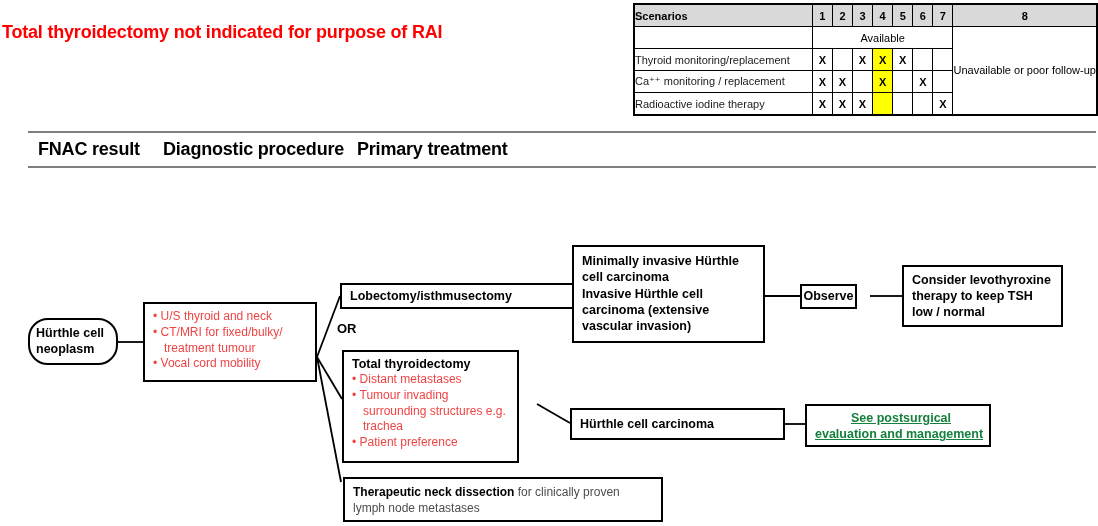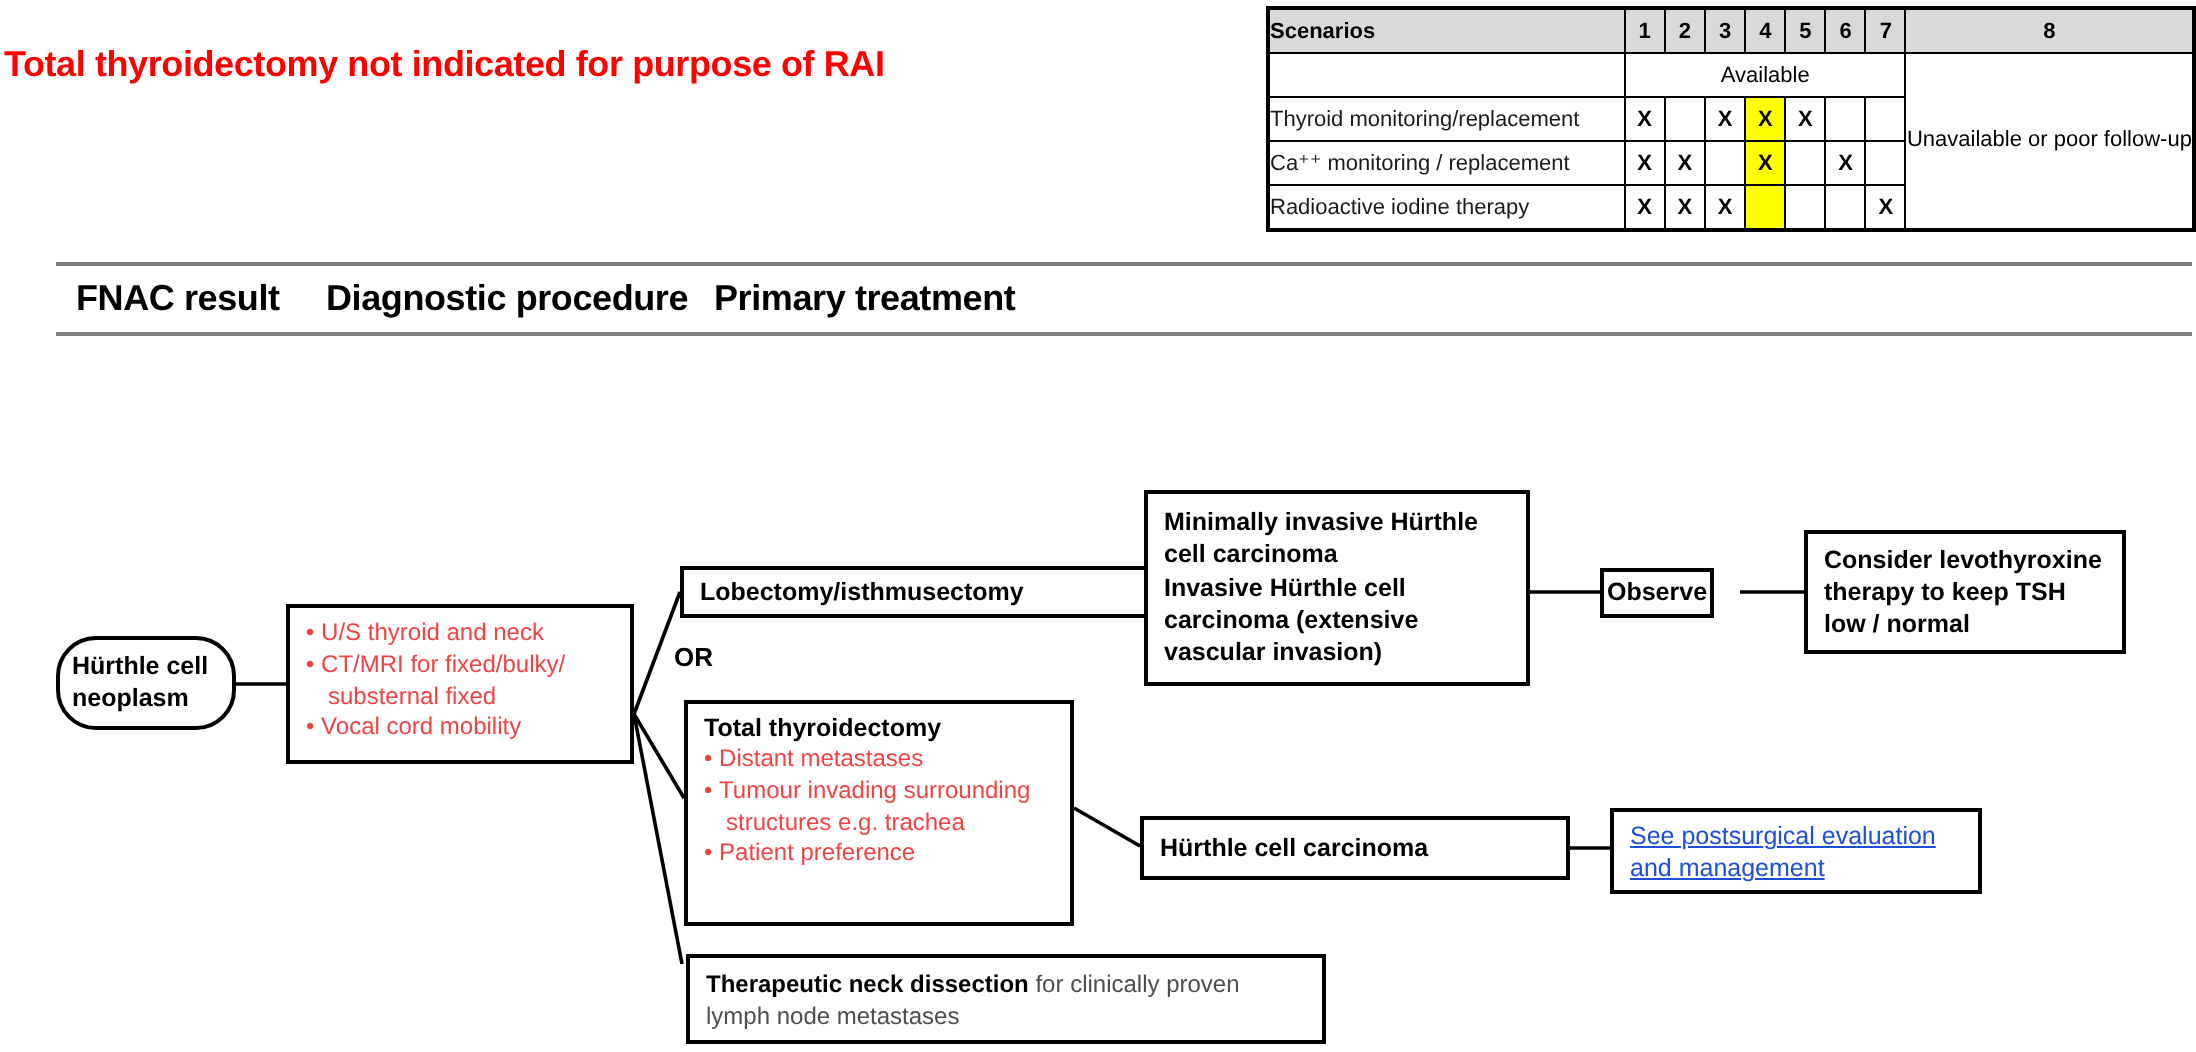--- a/index.html
+++ b/index.html
@@ -29,21 +29,21 @@
   
   .rule{height:2px;background:#7f7f7f;}
   .col-head{font-size:18px;font-weight:bold;color:#000;letter-spacing:-0.2px;}
 
   
   .fbox{border:2px solid #000;background:#fff;box-sizing:border-box;font-size:12.5px;}
   .bold{font-weight:bold;}
   .bullets{color:#ef4444;font-size:12px;line-height:1.32;}
   .bullet-item{padding-left:11px;text-indent:-11px;}
   .bullet-item::before{content:"\2022\00a0";}
-  .link-text{color:#1d4ed8;font-weight:normal;text-decoration:underline;font-size:12.5px;line-height:1.3;cursor:pointer;}
+  .link-text{color:#15803d;font-weight:bold;text-decoration:underline;font-size:12.5px;line-height:1.3;cursor:pointer;margin-left:36px;}
   svg.lines{left:0;top:0;pointer-events:none;}
 </style>
 </head>
 <body>
 
 <div class="abs red-note">Total thyroidectomy not indicated for purpose of RAI</div>
 
 <div class="abs scen-wrap">
   <table class="scen">
     <colgroup>
@@ -126,39 +126,39 @@
     <line x1="537" y1="404" x2="570" y2="423"></line>
     <line x1="785" y1="424" x2="805" y2="424"></line>
   </g>
 </svg>
 
 <div class="abs fbox bold" style="left:28px;top:318px;width:90px;height:47px;padding:5px 6px;line-height:1.3;border-radius:20px;">Hürthle cell neoplasm</div>
 
 <div class="abs fbox" style="left:143px;top:302px;width:174px;height:80px;padding:5px 4px 5px 8px;">
   <div class="bullets">
     <div class="bullet-item">U/S thyroid and neck</div>
-    <div class="bullet-item">CT/MRI for fixed/bulky/ substernal fixed</div>
+    <div class="bullet-item">CT/MRI for fixed/bulky/ treatment tumour</div>
     <div class="bullet-item">Vocal cord mobility</div>
   </div>
 </div>
 
 <div class="abs fbox bold" style="left:340px;top:283px;width:246px;height:26px;line-height:22px;padding-left:8px;">Lobectomy/isthmusectomy</div>
 
 <div class="abs bold" style="left:337px;top:321px;font-size:13px;">OR</div>
 
 <div class="abs fbox bold" style="left:572px;top:245px;width:193px;height:98px;padding:6px 6px 0 8px;line-height:1.3;">
   <div>Minimally invasive Hürthle cell carcinoma</div>
   <div>Invasive Hürthle cell carcinoma (extensive vascular invasion)</div>
 </div>
 
 <div class="abs fbox bold" style="left:800px;top:284px;width:57px;height:25px;line-height:21px;text-align:center;">Observe</div>
 
 <div class="abs fbox bold" style="left:902px;top:265px;width:161px;height:62px;padding:5px 4px 0 8px;line-height:1.28;">Consider levothyroxine therapy to keep TSH low / normal</div>
 
-<div class="abs fbox" style="left:342px;top:350px;width:195px;height:113px;padding:5px 4px 0 8px;">
+<div class="abs fbox" style="left:342px;top:350px;width:177px;height:113px;padding:5px 4px 0 8px;">
   <div class="bold" style="margin-bottom:1px;">Total thyroidectomy</div>
   <div class="bullets">
     <div class="bullet-item">Distant metastases</div>
     <div class="bullet-item">Tumour invading surrounding structures e.g. trachea</div>
     <div class="bullet-item">Patient preference</div>
   </div>
 </div>
 
 <div class="abs fbox bold" style="left:570px;top:408px;width:215px;height:32px;line-height:28px;padding-left:8px;">Hürthle cell carcinoma</div>
 

